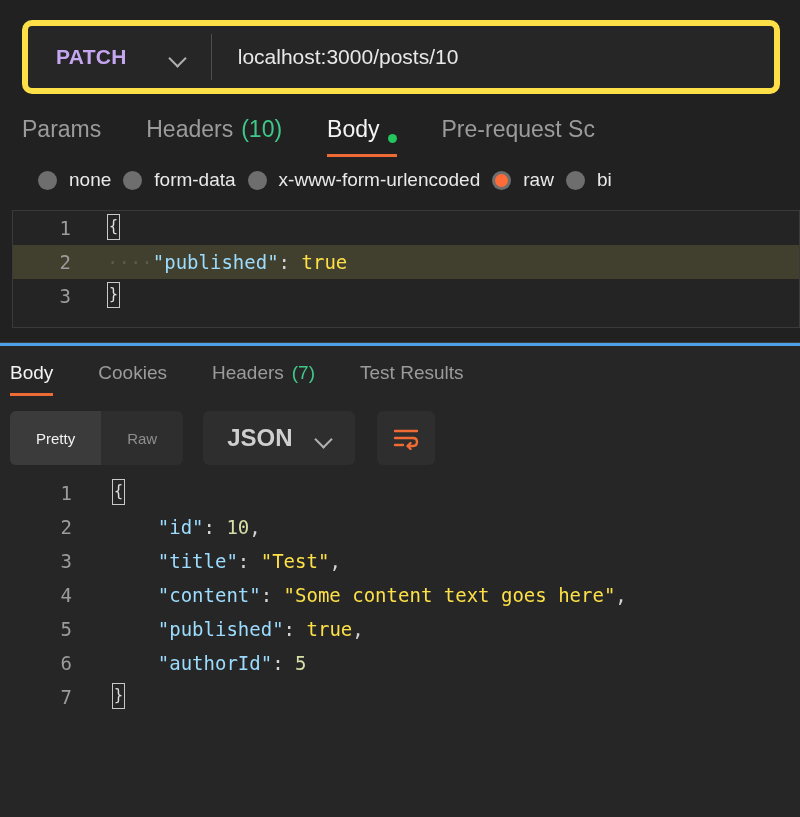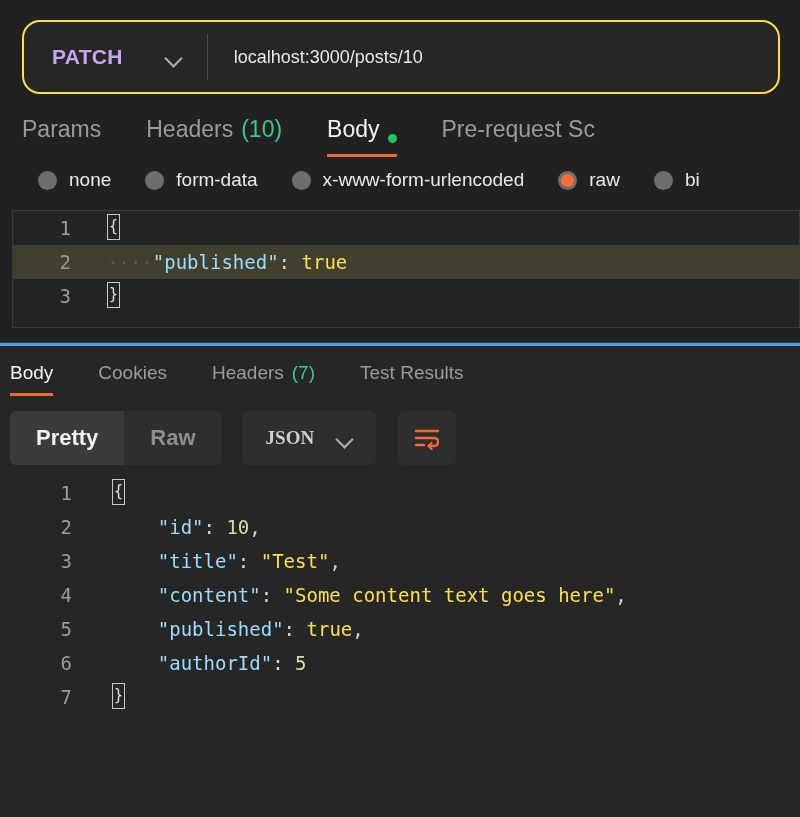--- a/index.html
+++ b/index.html
@@ -18,22 +18,22 @@
     flex-direction: column;
   }
 
   
   .url-bar-wrap {
     padding: 20px 20px 0 22px;
     flex: 0 0 auto;
   }
   .url-bar {
     height: 74px;
-    border: 2px solid #fde047;
-    border-radius: 18px;
+    border: 6px solid #fde047;
+    border-radius: 10px;
     background: #262626;
     display: flex;
     align-items: center;
     width: 100%;
   }
   .method-box {
     display: flex;
     align-items: center;
     gap: 42px;
     padding: 0 22px 0 28px;
@@ -59,21 +59,21 @@
     transform: rotate(45deg);
   }
   .url-sep {
     width: 1px;
     height: 46px;
     background: #4d4d4d;
     margin: 0 2px;
   }
   .url-text {
     color: #e8e8e8;
-    font-size: 18px;
+    font-size: 21px;
     padding-left: 24px;
     white-space: nowrap;
   }
 
   
   .req-tabs {
     display: flex;
     align-items: flex-start;
     gap: 0;
     padding: 22px 0 0 22px;
@@ -105,21 +105,21 @@
     border-radius: 50%;
     background: #22c55e;
     display: inline-block;
   }
 
   
   .body-types {
     display: flex;
     align-items: center;
     padding: 8px 0 0 38px;
-    gap: 34px;
+    gap: 12px;
     flex: 0 0 auto;
     height: 52px;
     white-space: nowrap;
   }
   .radio-item {
     display: flex;
     align-items: center;
     gap: 12px;
     font-size: 19px;
     color: #e9e9e9;
@@ -240,41 +240,39 @@
     border-radius: 6px;
     overflow: hidden;
     height: 54px;
     align-items: stretch;
   }
   .seg {
     display: flex;
     align-items: center;
     justify-content: center;
     padding: 0 26px;
-    font-size: 22px;
+    font-size: 15px;
     color: #8e8e8e;
-    font-weight: bold;
   }
   .seg.active {
     background: #3b3b3b;
     color: #f2f2f2;
   }
   .fmt-select {
     display: flex;
     align-items: center;
     gap: 22px;
     background: #2e2e2e;
     border-radius: 6px;
     height: 54px;
     padding: 0 22px 0 24px;
     color: #cfcfcf;
-    font-size: 19px;
+    font-size: 24px;
     font-weight: bold;
     margin-left: 10px;
-    font-family: Liberation Serif, serif;
   }
   .wrap-btn {
     background: #2e2e2e;
     border-radius: 6px;
     height: 54px;
     width: 58px;
     display: flex;
     align-items: center;
     justify-content: center;
     margin-left: 12px;

